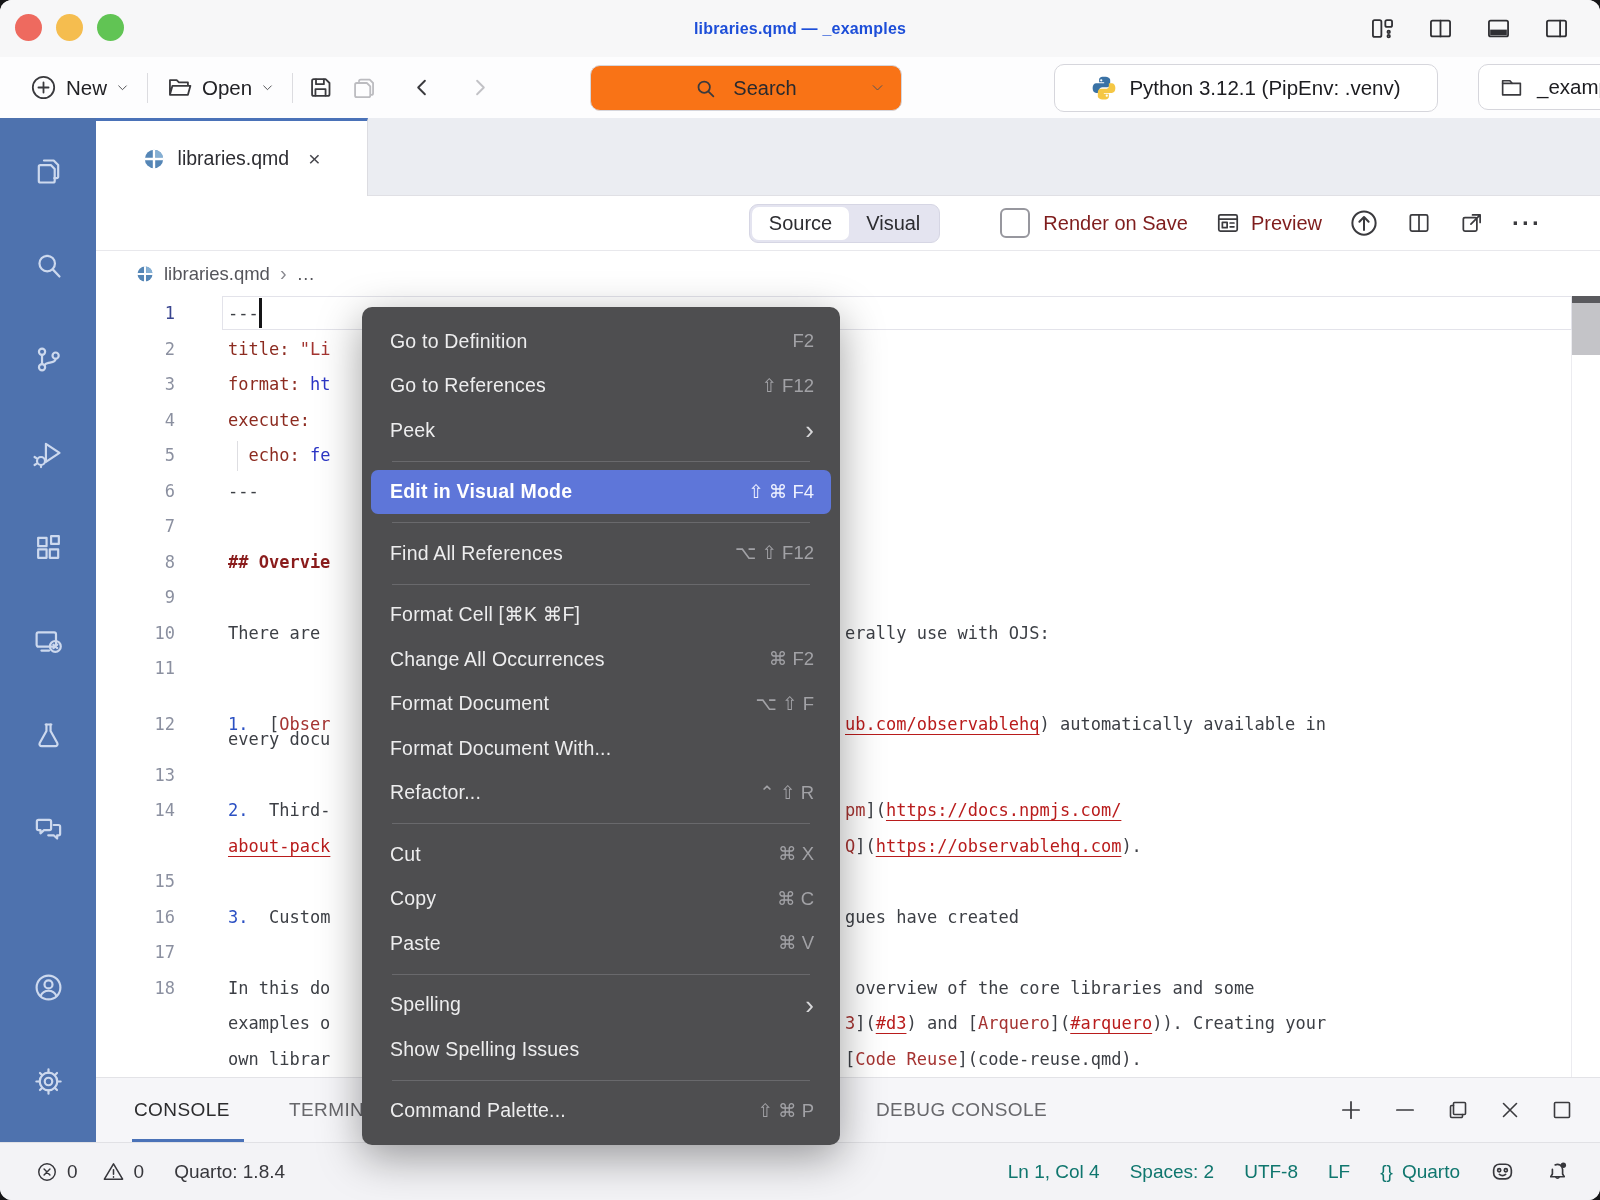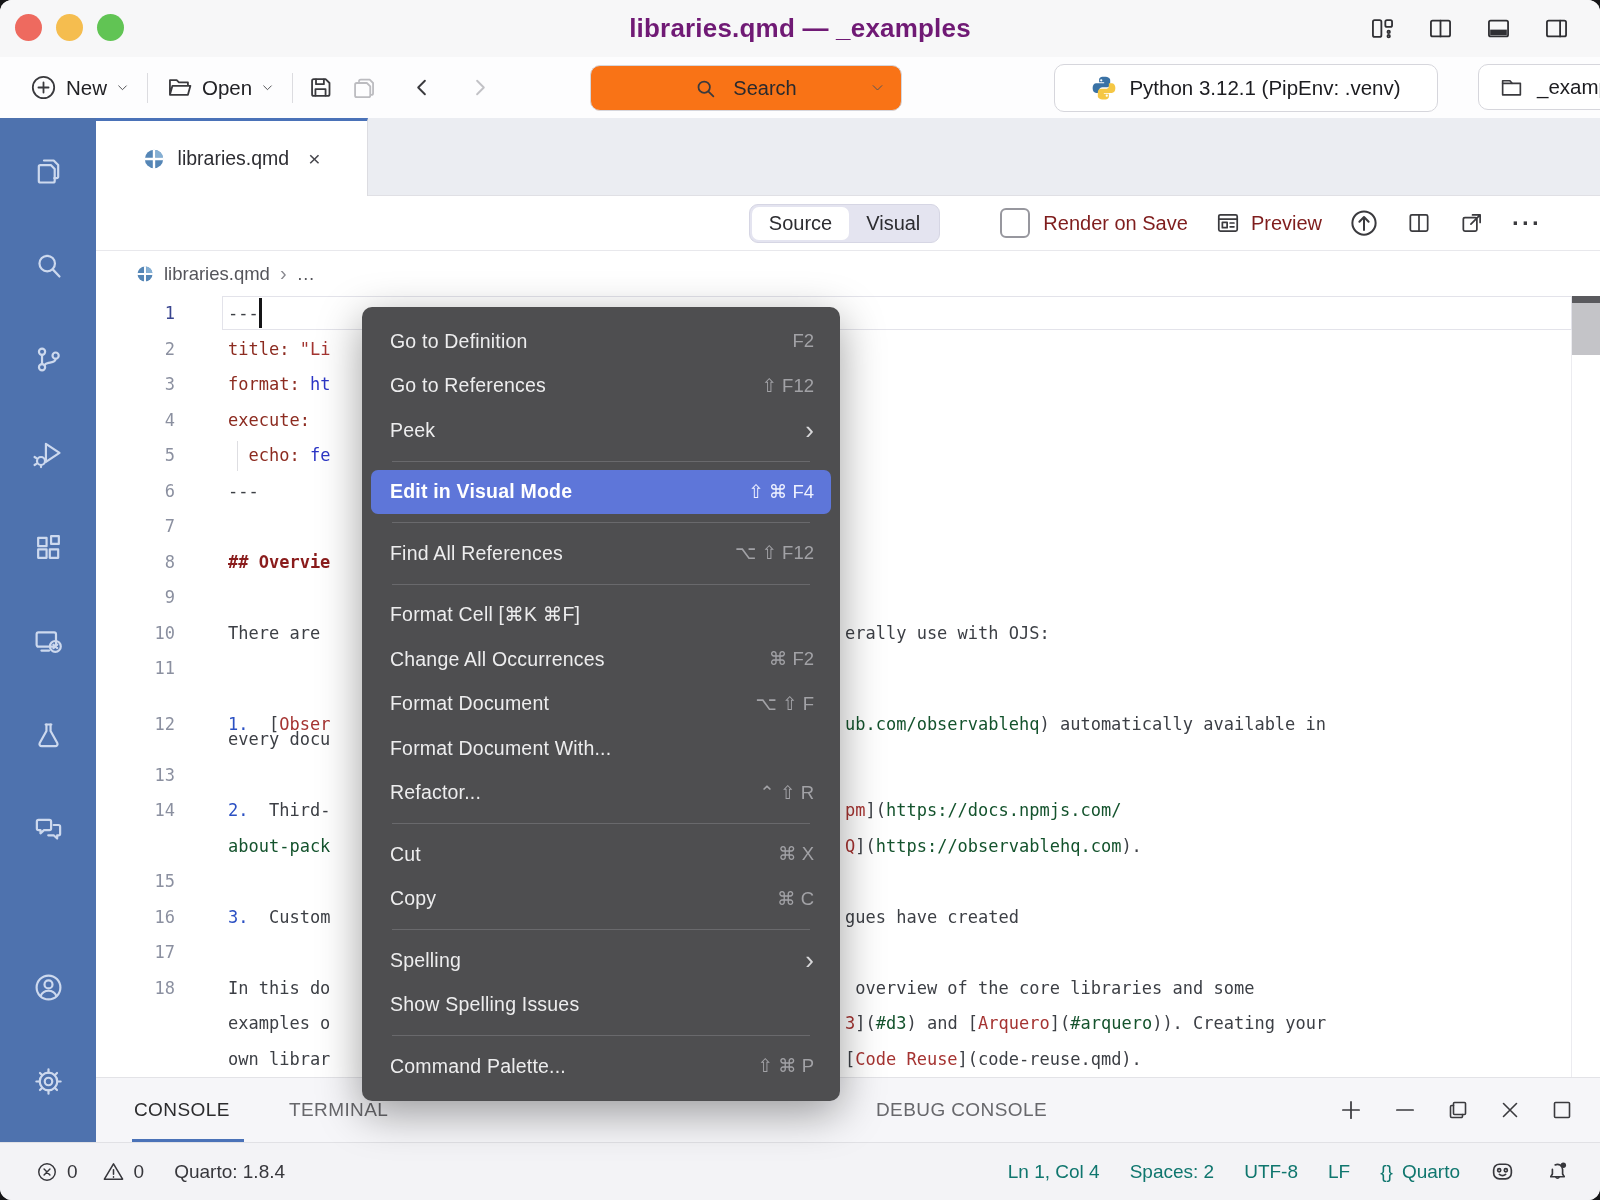--- a/index.html
+++ b/index.html
@@ -6,21 +6,21 @@
   #win{position:relative;width:1600px;height:1200px;background:#fff;border-radius:12px;overflow:hidden;
        font-family:"Liberation Sans",sans-serif;-webkit-font-smoothing:antialiased;}
   svg{display:block}
   .ic{stroke:#3a3a3e;stroke-width:1.6;fill:none;stroke-linecap:round;stroke-linejoin:round;}
   .icb{stroke:#cdd9ee;stroke-width:1.7;fill:none;stroke-linecap:round;stroke-linejoin:round;}
 
   
   #titlebar{position:absolute;left:0;top:0;width:1600px;height:57px;background:#f7f7f8;border-bottom:1px solid #e6e6e9;}
   .tl{position:absolute;top:14px;width:27px;height:27px;border-radius:50%;}
   #title{position:absolute;left:0;right:0;top:0;height:57px;display:flex;align-items:center;justify-content:center;
-         font-size:26px;font-weight:700;color:#701a75;letter-spacing:.2px;}
+         font-size:16px;font-weight:700;color:#1d4ed8;letter-spacing:.2px;}
   .wlicons{position:absolute;top:15px;display:flex;gap:31px;right:30px;}
 
   
   #toolbar{position:absolute;left:0;top:57px;width:1600px;height:61px;background:#fdfdfe;border-bottom:1px solid #e4e4e8;}
   .tbleft{position:absolute;left:26px;top:0;height:61px;display:flex;align-items:center;}
   .tbbtn{display:flex;align-items:center;gap:9px;font-size:20.5px;color:#222226;padding:0 4px;}
   .vdiv{width:1px;height:30px;background:#dcdce0;margin:0 14px;}
   .gap16{width:16px}.gap34{width:34px}
   #searchbox{position:absolute;left:590px;top:8px;width:310px;height:44px;border:1.5px solid #d6d6dc;border-radius:10px;
              background:#f97316;display:flex;align-items:center;justify-content:center;gap:17px;}
@@ -60,21 +60,21 @@
   #breadcrumb .bsep{color:#8a8a90;font-size:20px;}
 
   
   #code{position:absolute;left:96px;top:296px;width:1504px;height:781px;background:#fff;overflow:hidden;font-family:"DejaVu Sans Mono",monospace;}
   .crow{position:absolute;left:0;width:100%;height:35.5px;line-height:35.5px;font-size:17px;}
   .lnum{position:absolute;left:10px;width:69px;text-align:right;color:#8b90a0;}
   .lnum.act{color:#39458f;}
   .frag{position:absolute;top:0;white-space:pre;}
   .sg-plain{color:#3c3f45}.sg-key{color:#8c2b20}.sg-str{color:#a33430}.sg-val{color:#2b35c5}
   .sg-num{color:#2b50c3}.sg-head{color:#8a1c1c;font-weight:bold}.sg-link{color:#a53331}
-  .sg-url{color:#14532d;text-underline-offset:4px;}
+  .sg-url{color:#b91c1c;text-decoration:underline;text-underline-offset:4px;}
   .curbox{position:absolute;left:126px;width:1350px;top:0;height:34px;border:1px solid #e3e3ea;box-sizing:border-box;}
   .cursor{position:absolute;left:163px;top:2px;width:3px;height:30px;background:#151517;}
   #iguide{position:absolute;left:141px;top:145px;width:1px;height:30px;background:#dedee2;}
   #sbtrack{position:absolute;right:0;top:0;width:28px;height:781px;border-left:1px solid #ececf0;}
   #sbmark{position:absolute;right:0;top:0;width:28px;height:7px;background:#5a5a5e;}
   #sbthumb{position:absolute;right:0;top:7px;width:28px;height:52px;background:#c4c4c8;}
 
   
   #menu{position:absolute;left:362px;top:307px;width:478px;background:#4e4e50;border-radius:10px;padding:12px 0;
         box-shadow:0 12px 44px rgba(0,0,0,.38);z-index:100;}
@@ -512,20 +512,24 @@
         <span class="ms">⌃ ⇧ R</span>
       </div>
       <div class="msep"></div>
       <div class="mitem">
         <span class="ml">Cut</span>
         <span class="ms">⌘ X</span>
       </div>
       <div class="mitem">
         <span class="ml">Copy</span>
         <span class="ms">⌘ C</span>
+      </div>
+      <div class="mitem">
+        <span class="ml">Paste</span>
+        <span class="ms">⌘ V</span>
       </div>
       <div class="msep"></div>
       <div class="mitem">
         <span class="ml">Spelling</span>
         <span class="ms sub">›</span>
       </div>
       <div class="mitem">
         <span class="ml">Show Spelling Issues</span>
       </div>
       <div class="msep"></div>

